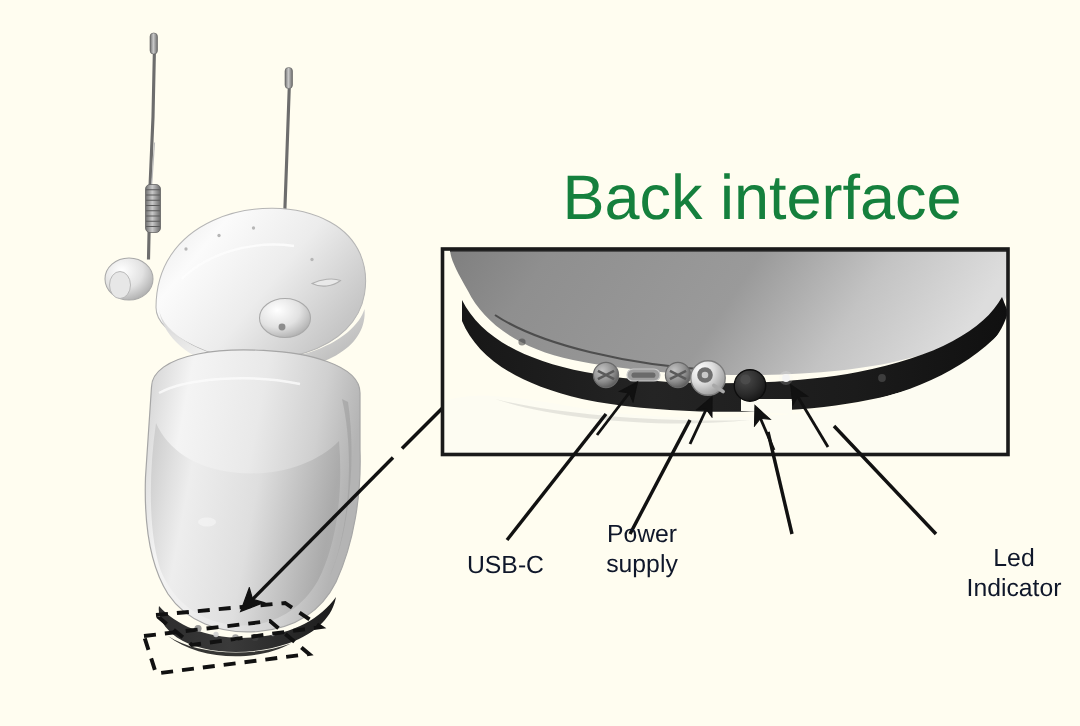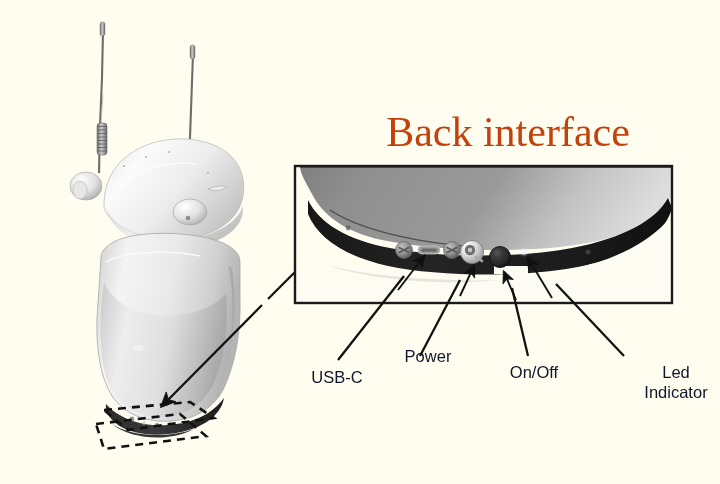--- a/index.html
+++ b/index.html
@@ -20,24 +20,24 @@
     left: 0; top: 0;
     width: 720px;
     height: 484px;
   }
   .title {
     position: absolute;
     left: 338px;
     top: 108px;
     width: 340px;
     text-align: center;
-    font-family: Liberation Serif, serif;
+    font-family: Liberation Sans, sans-serif;
     font-size: 42px;
     line-height: 48px;
-    color: #c2410c;
+    color: #15803d;
     letter-spacing: 0px;
     white-space: nowrap;
   }
   .callout-label {
     position: absolute;
     text-align: center;
     font-family: "Liberation Sans", sans-serif;
     font-size: 16.5px;
     line-height: 20px;
     color: #0f172a;
@@ -378,24 +378,24 @@
   </svg>
 
   <div class="title">Back interface</div>
 
   <div class="callout-label lbl-usbc">
     <div>USB-C</div>
   </div>
 
   <div class="callout-label lbl-power">
     <div>Power</div>
+    <div>supply</div>
   </div>
 
   <div class="callout-label lbl-onoff">
-    <div>On/Off</div>
   </div>
 
   <div class="callout-label lbl-led">
     <div>Led</div>
     <div>Indicator</div>
   </div>
 
 </div>
 
 </body></html>

